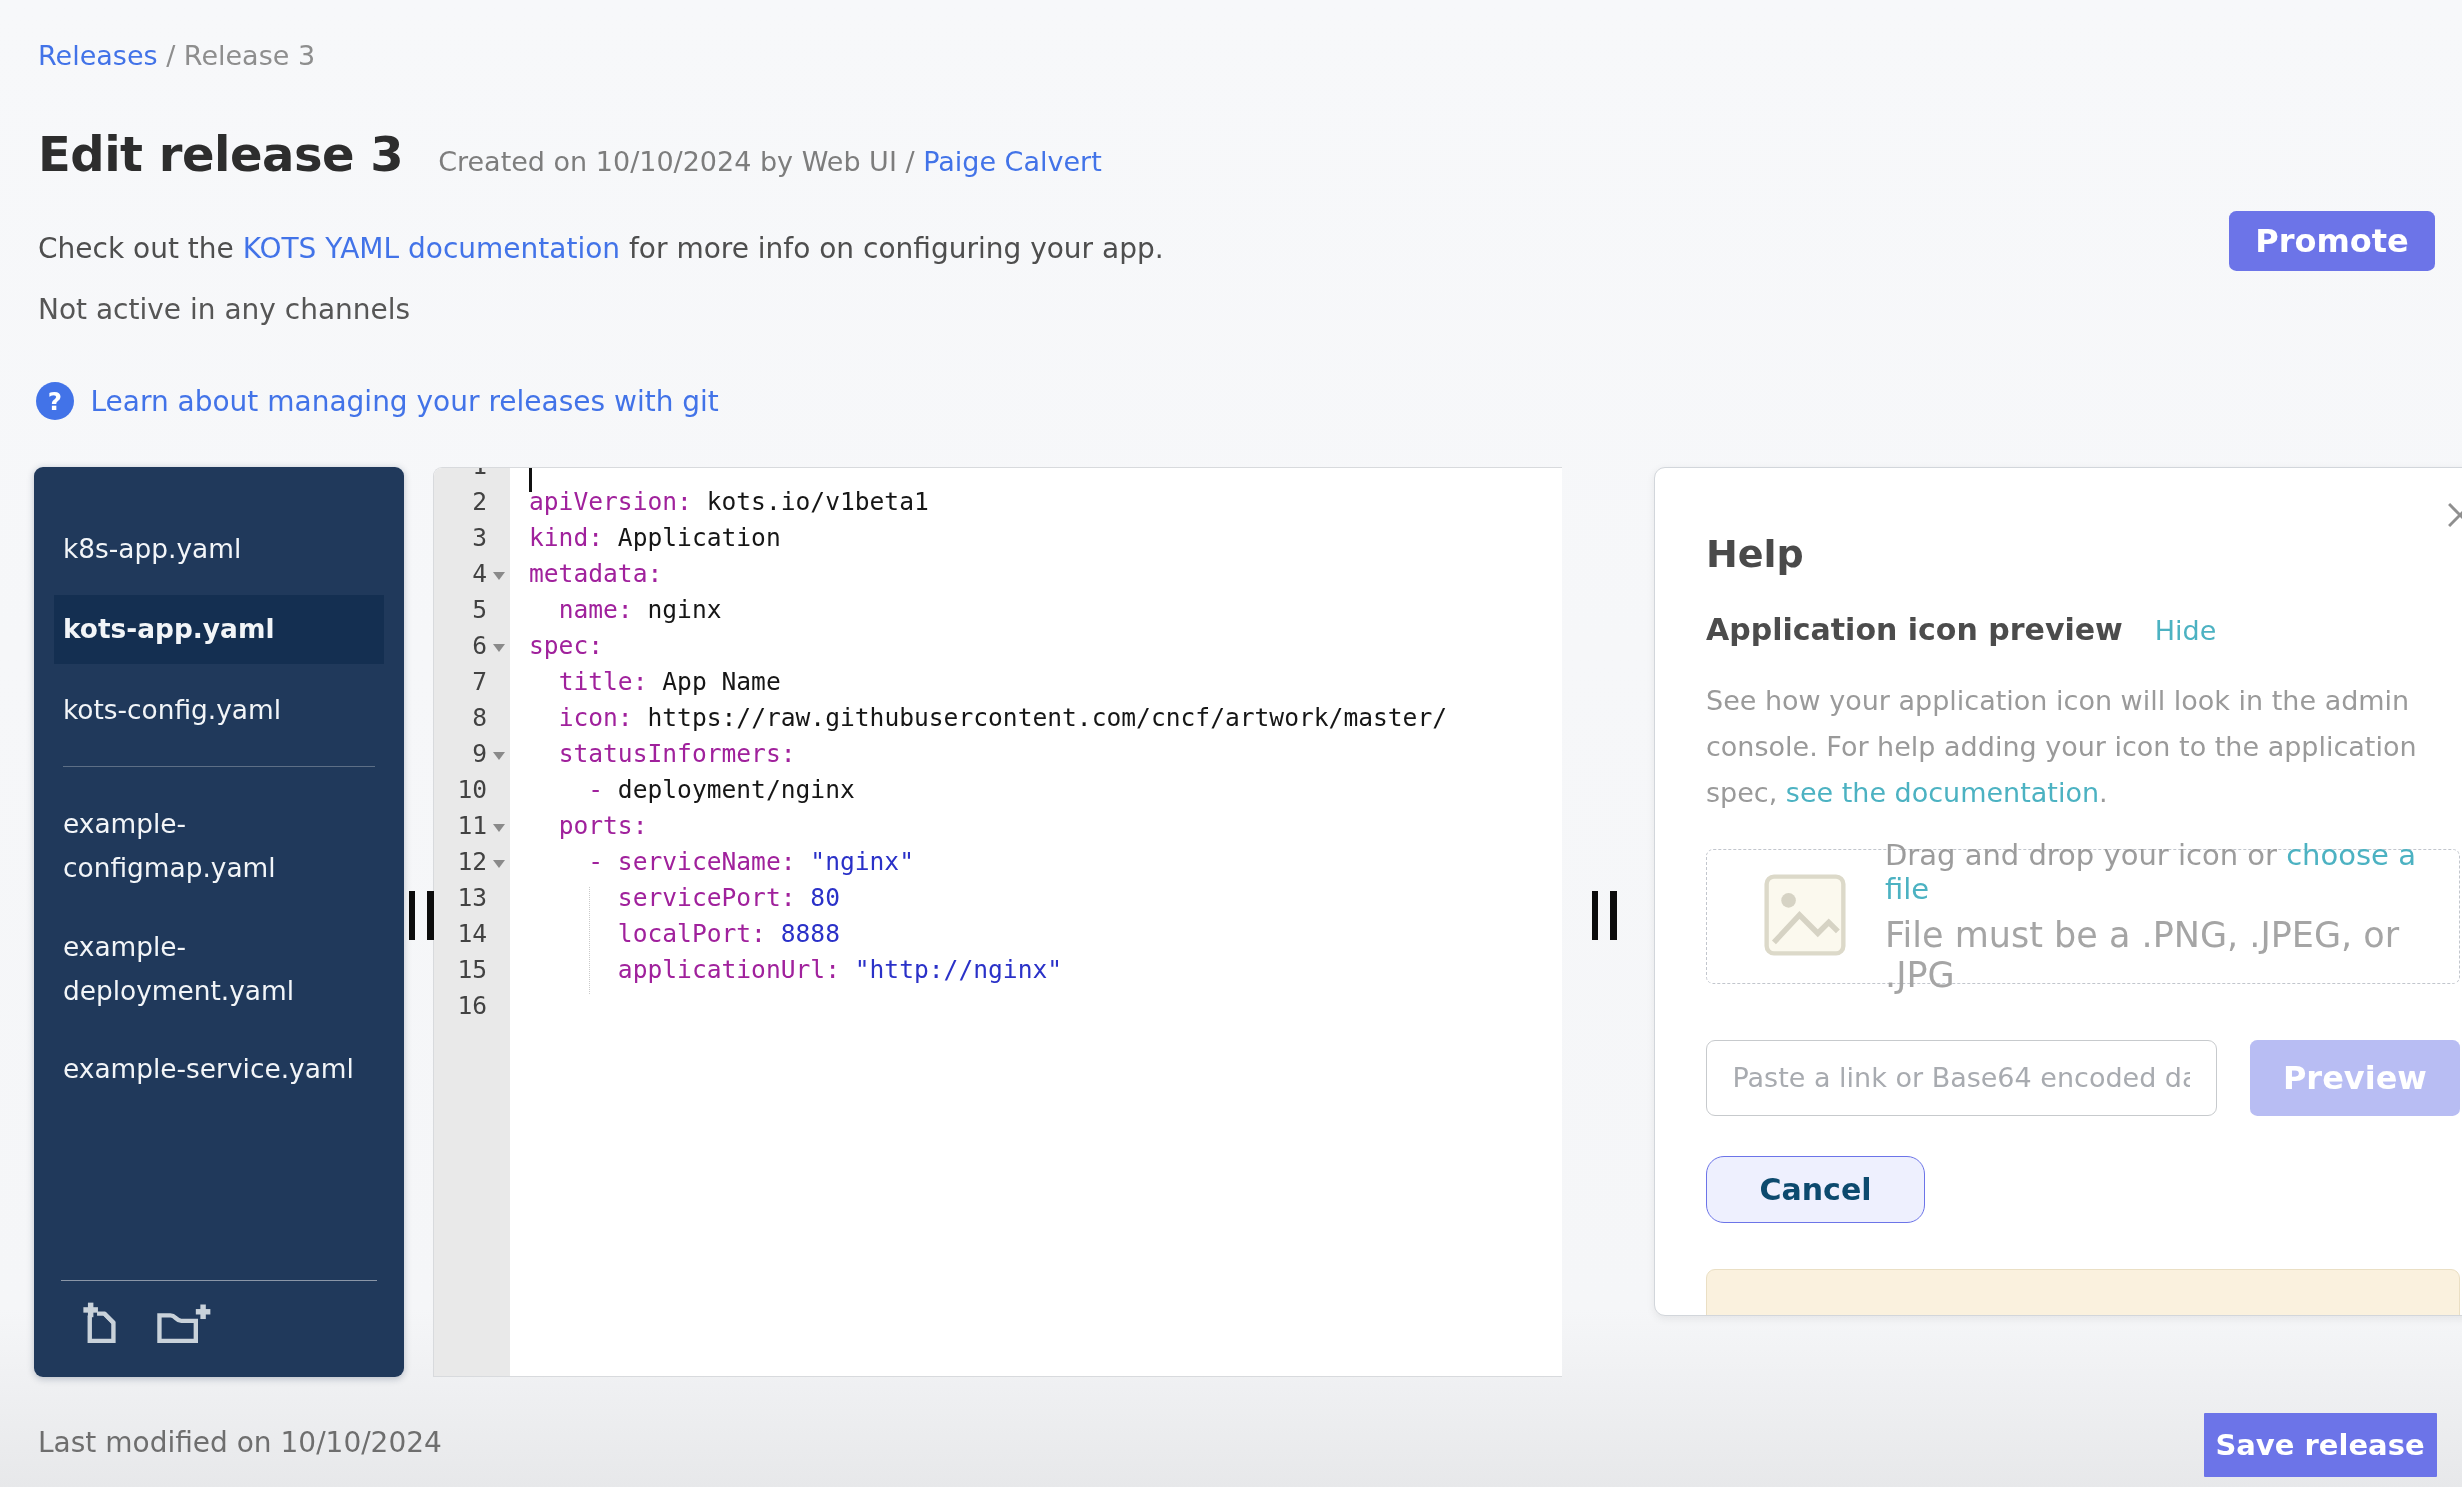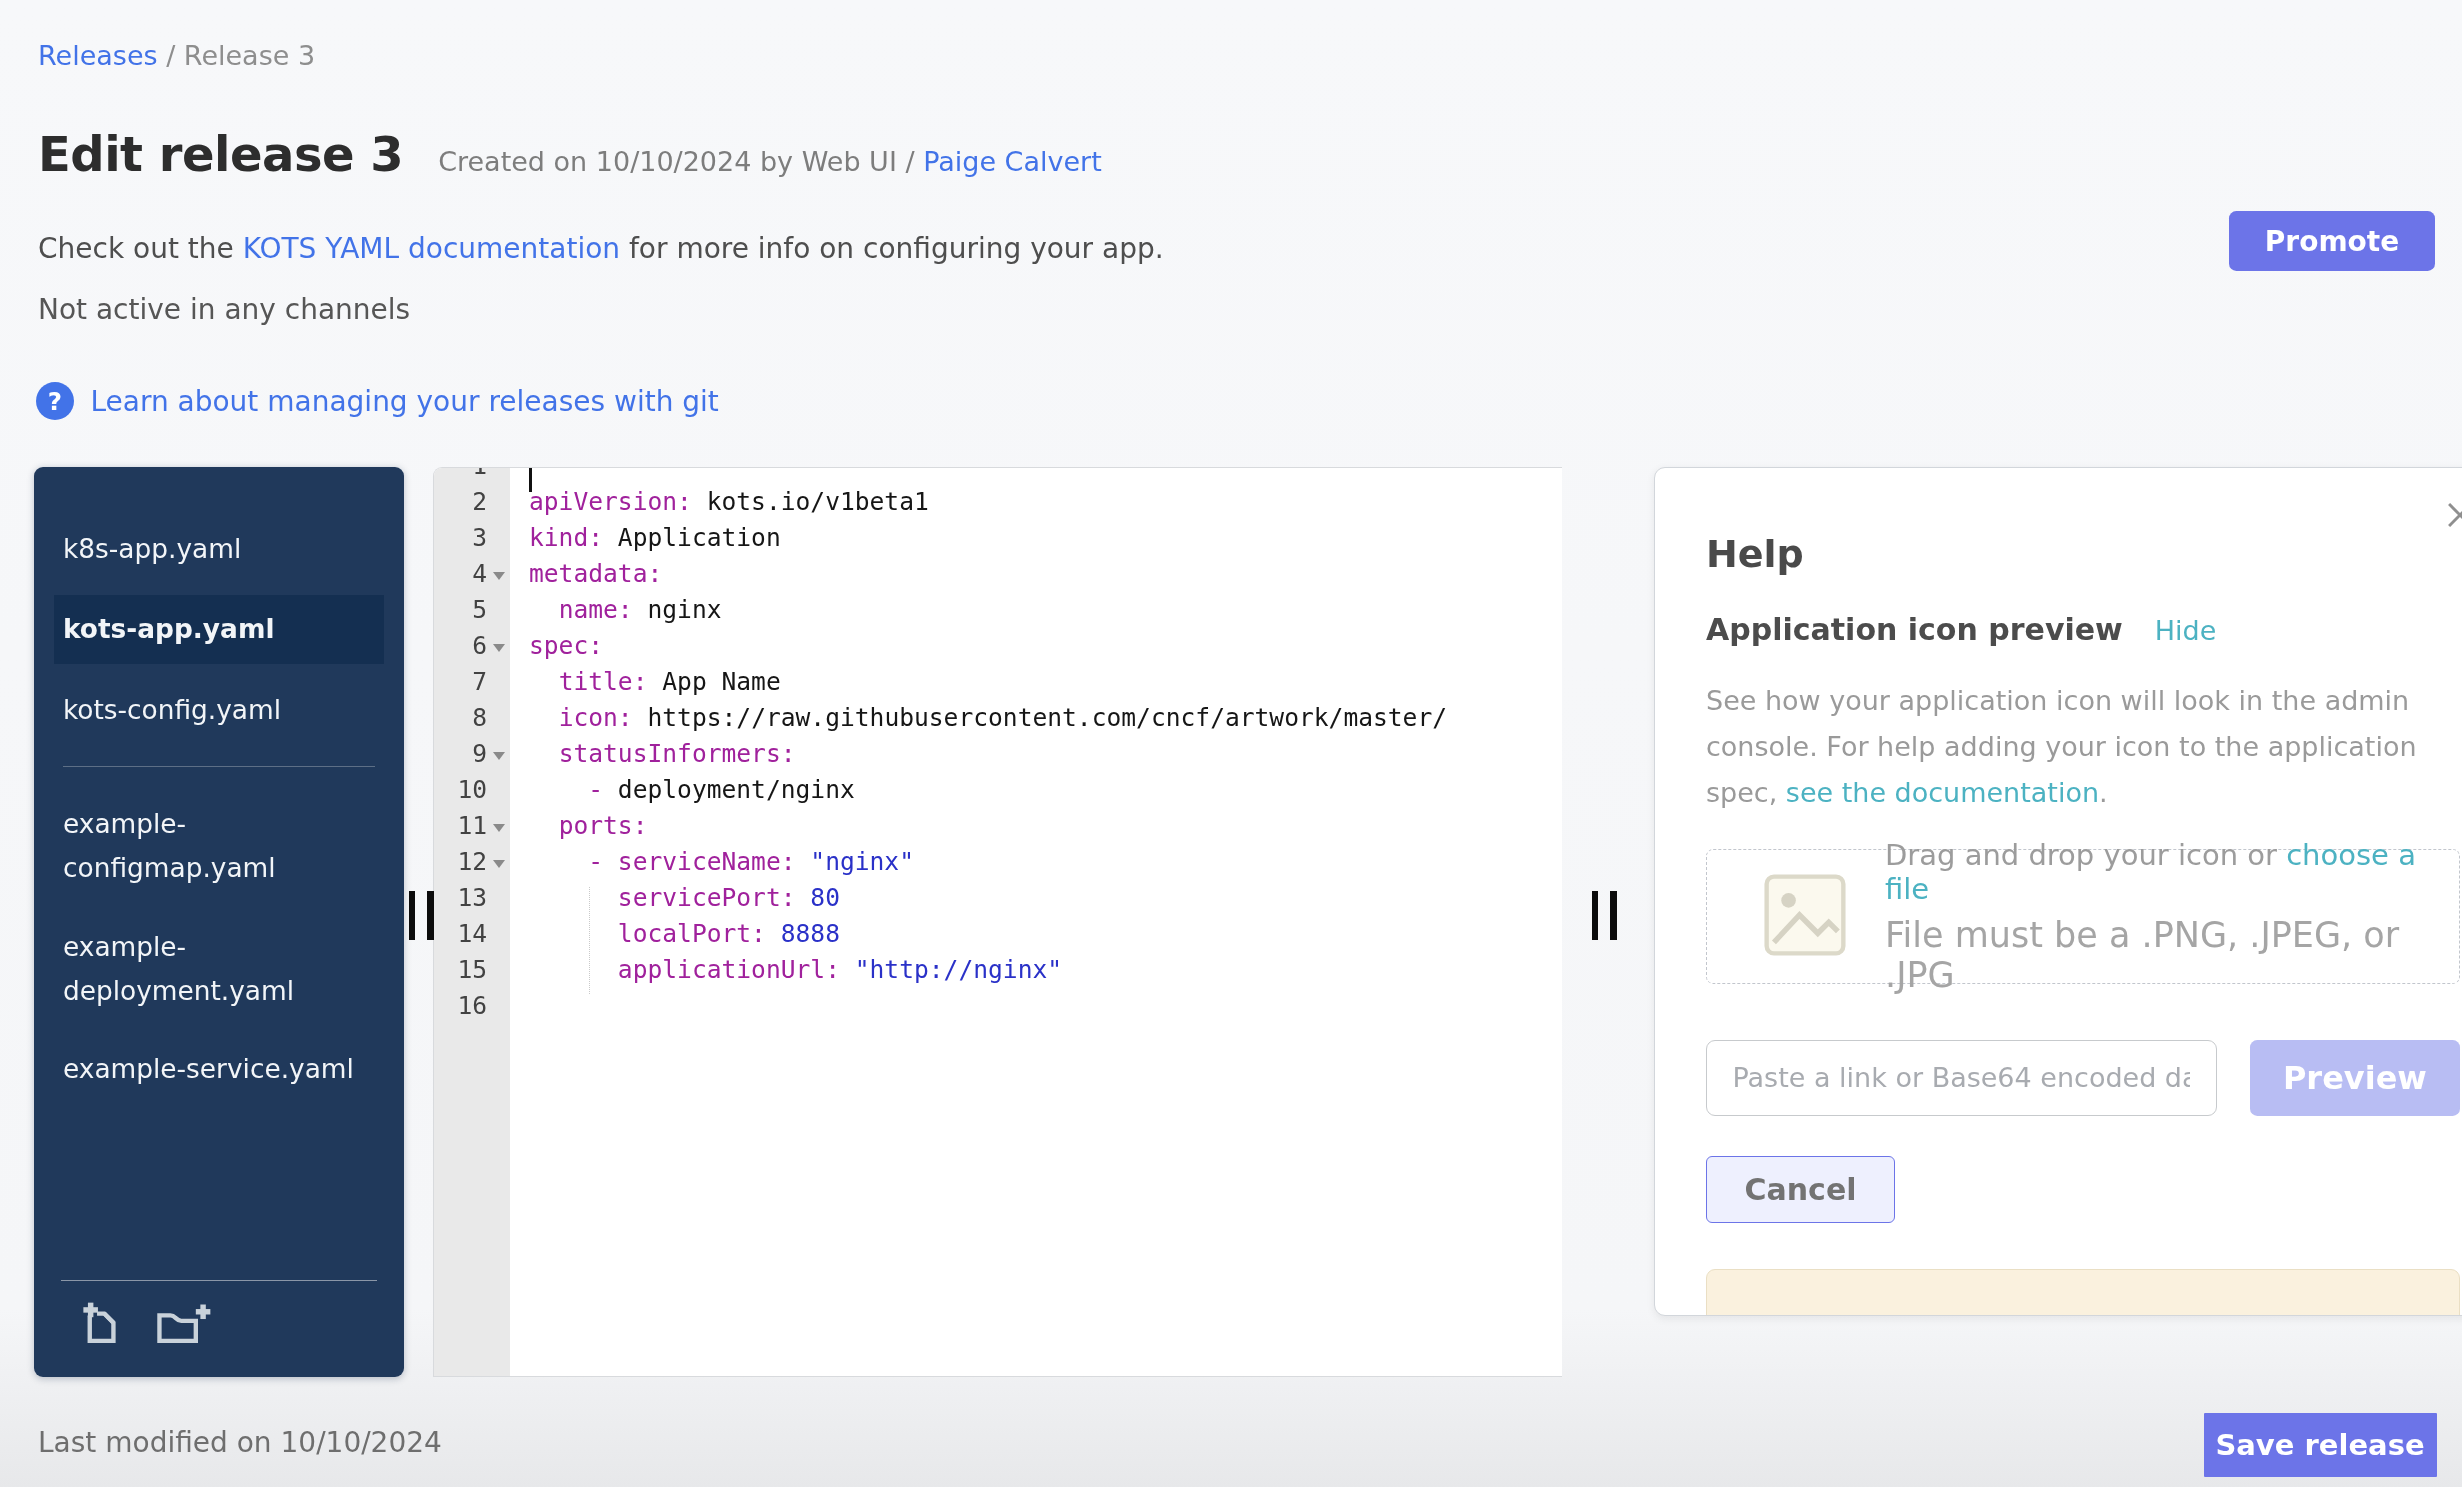--- a/index.html
+++ b/index.html
@@ -13,21 +13,21 @@
   
   .breadcrumb { position:absolute; left:38px; top:40px; font-size:27px; color:#8e8e8e; }
   .breadcrumb a { color:#4273e8; }
   .title-row { position:absolute; left:38px; top:126px; display:flex; align-items:baseline; gap:35px; }
   .title-row h1 { font-size:48px; font-weight:700; color:#2d2d2d; letter-spacing:-0.5px; }
   .created { font-size:27px; color:#7d7d7d; }
   .created a { color:#4273e8; }
   .check-row { position:absolute; left:38px; top:232px; font-size:28px; color:#4e4e4e; }
   .check-row a { color:#4273e8; }
   .btn-promote { position:absolute; right:27px; top:211px; width:206px; height:60px;
-                 background:#6c74e8; color:#fff; font-size:28px; font-weight:700;
+                 background:#6c74e8; color:#fff; font-size:32px; font-weight:700;
                  border:none; border-radius:7.3px; cursor:pointer; font-family:inherit; }
   .not-active { position:absolute; left:38px; top:293px; font-size:28px; color:#565656; }
   .learn-row { position:absolute; left:36px; top:382px; display:flex; align-items:center; gap:16.4px; }
   .q-icon { width:38px; height:38px; border-radius:50%; background:#4273e8; color:#fff;
             font-size:24.6px; font-weight:700; display:flex; align-items:center; justify-content:center; }
   .learn-row a { color:#4273e8; font-size:28px; }
 
   
   .file-sidebar { position:absolute; left:34px; top:467px; width:370px; height:910px;
                   background:#20395b; border-radius:9px; box-shadow:0 1.8px 7.3px rgba(20,40,70,.25);
@@ -82,22 +82,22 @@
               display:flex; align-items:center; padding:0 0 0 56px; gap:38px; cursor:pointer; }
   .drop-line1 { font-size:29px; color:#9c9c9c; }
   .drop-line1 a { color:#4cb2c2; }
   .drop-line2 { font-size:35px; color:#a5a5a5; margin-top:9px; }
   .input-row { margin-top:56px; display:flex; align-items:center; gap:33px; }
   .paste-input { width:530px; height:76px; border:1.8px solid #c7cacd; border-radius:9px;
                  font-size:27px; color:#555; padding:0 25.5px; outline:none; font-family:inherit; }
   .paste-input::placeholder { color:#a8abb0; }
   .btn-preview { width:219px; height:76px; background:#b8bdf3; color:#fff; border:none;
                  border-radius:7.3px; font-size:32px; font-weight:700; cursor:pointer; font-family:inherit; }
-  .btn-cancel { margin-top:40px; width:189px; height:67px; background:#eef0fe; color:#737373;
-                border:1.8px solid #6c74e8; border-radius:6px; font-size:30px; font-weight:700;
+  .btn-cancel { margin-top:40px; width:219px; height:67px; background:#eef0fe; color:#0c4a6e;
+                border:1.8px solid #6c74e8; border-radius:18px; font-size:30px; font-weight:700;
                 cursor:pointer; font-family:inherit; }
   .warning-box { margin-top:46px; background:#faf1de; border:0.9px solid #eadfc4; border-radius:9px;
                  padding:25.5px 31px 18px 31px; height:137px; overflow:hidden; }
 
   
   .last-modified { position:absolute; left:38px; top:1426px; font-size:28px; color:#6e6e6e; }
   .btn-save { position:absolute; right:25.5px; top:1413px; width:233px; height:64px;
               background:#6c74e8; color:#fff; font-size:29px; font-weight:700; border:none;
               border-radius:1px; cursor:pointer; font-family:inherit; }
 </style>

